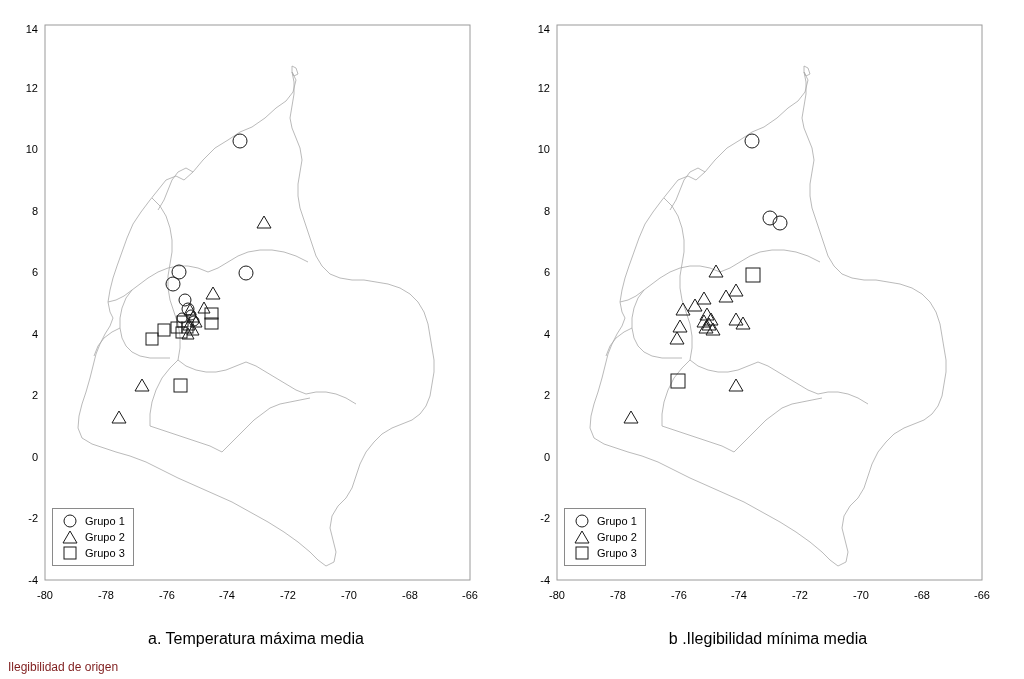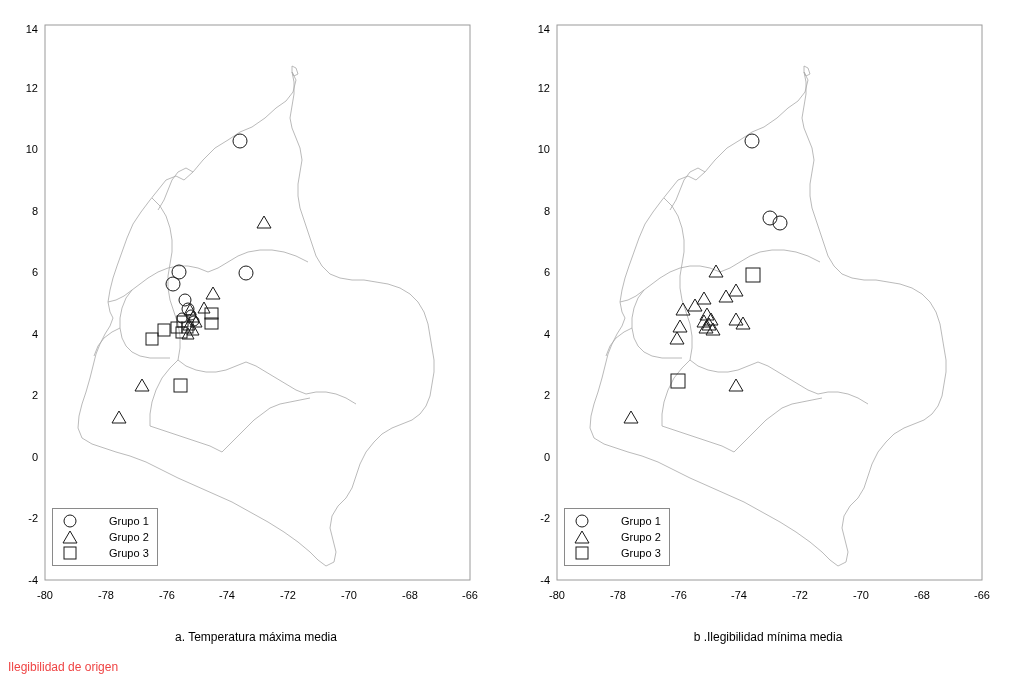--- a/index.html
+++ b/index.html
@@ -32,33 +32,33 @@
   .plot-svg {
     position: absolute;
     top: 0;
     left: 0;
   }
 
   .caption {
     position: absolute;
     width: 100%;
     text-align: center;
-    font-size: 12px;
+    font-size: 16px;
     font-family: "Liberation Sans", sans-serif;
     color: #000;
     top: 630px;
   }
 
   .footnote {
     position: absolute;
     left: 8px;
     top: 660px;
     font-size: 12px;
     font-family: "Liberation Sans", sans-serif;
-    color: #ef4444;
+    color: #7f1d1d;
   }
 
   .legend-box {
     position: absolute;
     border: 1px solid #8a8a8a;
     background: #ffffff;
     padding: 4px 8px 4px 6px;
     font-size: 11px;
     line-height: 15px;
   }
@@ -68,21 +68,20 @@
     height: 16px;
   }
   .legend-sym {
     width: 22px;
     height: 16px;
     display: inline-block;
   }
   .legend-text {
     padding-left: 4px;
     white-space: nowrap;
-    margin-left: 24px;
   }
 </style>
 </head>
 <body>
 
 <div id="root">
 
   <div class="panel panel-a">
     <svg class="plot-svg" width="512" height="620" viewBox="0 0 512 620">
       <g>

